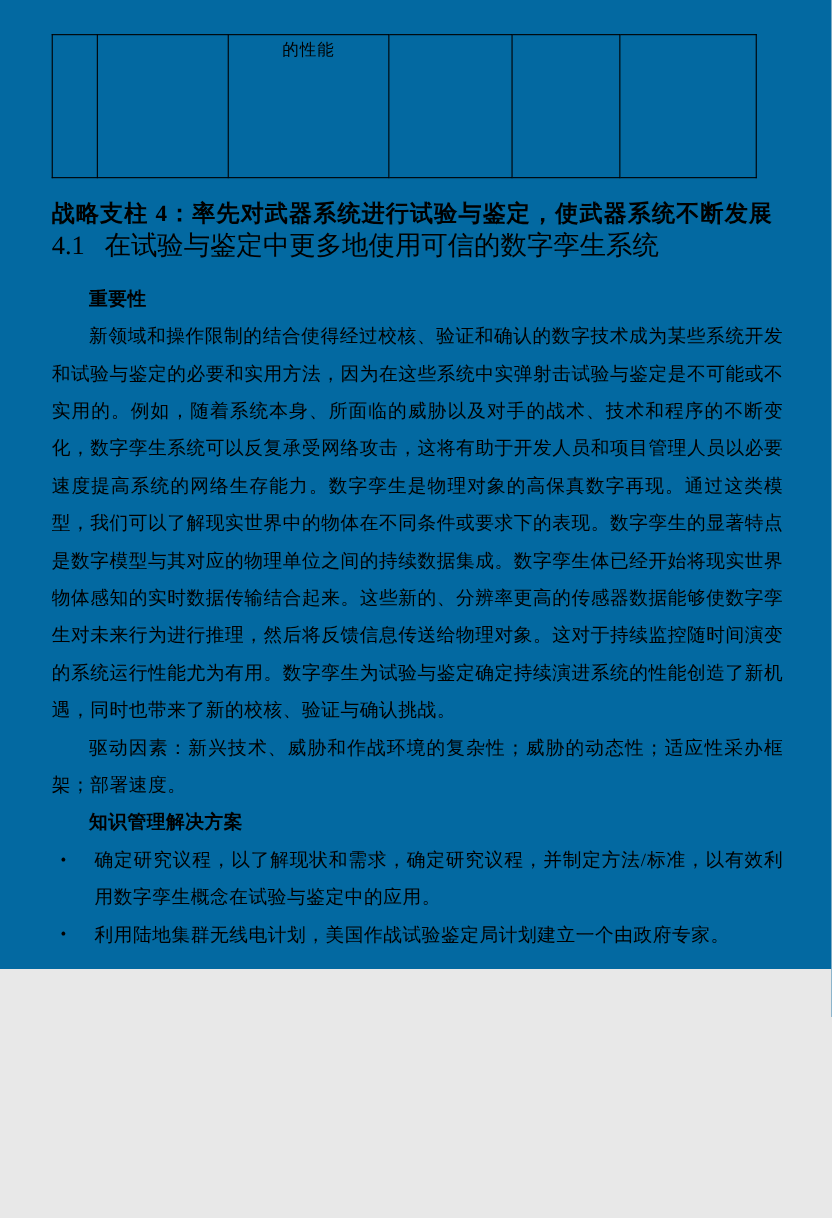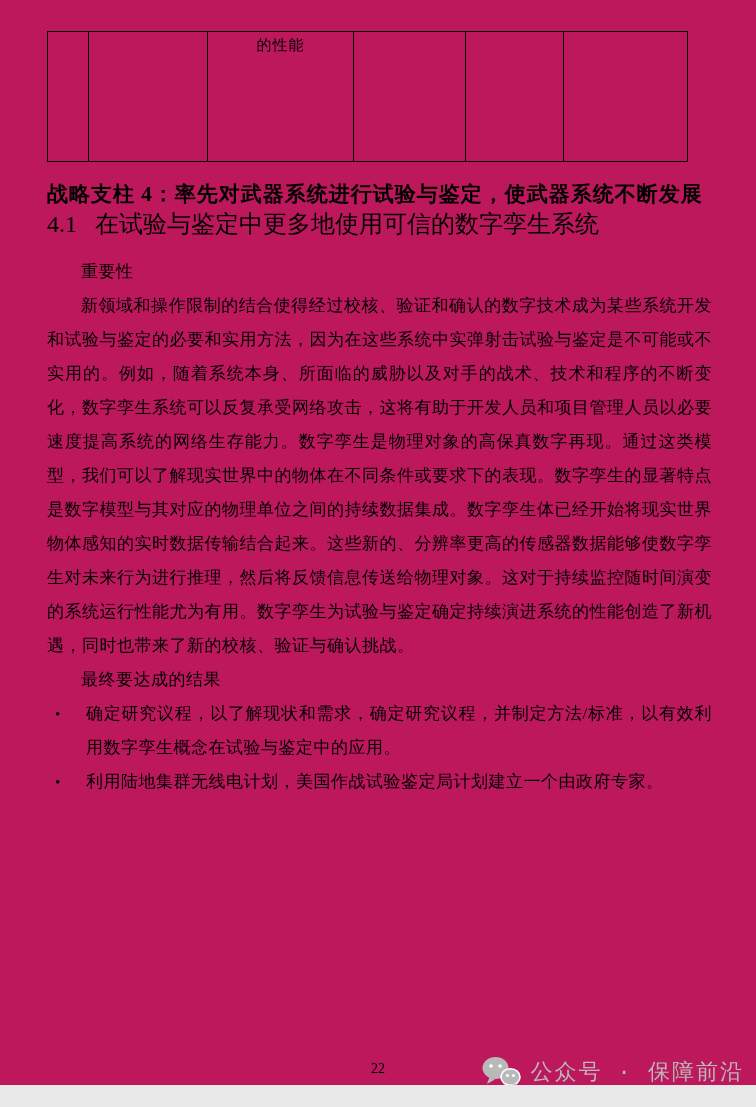--- a/index.html
+++ b/index.html
@@ -1,21 +1,21 @@
 <!DOCTYPE html>
 <html><head>
 <meta charset="utf-8">
 <style>
   * { margin:0; padding:0; box-sizing:border-box; }
   html,body { background:#e8e8e8; }
   .page {
     position:relative;
-    width:756px; height:1085px;
+    width:756px; height:881px;
     margin:0 auto;
-    background:#be185d;
+    background:#0369a1;
     font-family:"Liberation Serif", serif;
     color:#000000;
     overflow:hidden;
   }
   .content {
     position:absolute;
     left:47px; top:0;
     width:665px;
   }
   
@@ -56,21 +56,21 @@
     line-height:34px;
     text-align:justify;
     text-justify:inter-character;
     text-indent:2em;
     letter-spacing:0.5px;
   }
   .para.bold { font-weight:bold; }
   .sub-head {
     font-size:17px;
     line-height:34px;
-    font-weight:normal;
+    font-weight:bold;
     text-indent:2em;
     letter-spacing:0.5px;
   }
   
   .bullets { list-style:none; }
   .bullets li {
     position:relative;
     padding-left:39px;
     font-size:17px;
     line-height:34px;
@@ -132,21 +132,22 @@
 
     <div class="h1">战略支柱 4：率先对武器系统进行试验与鉴定，使武器系统不断发展</div>
 
     <div class="h2">
       <span class="h2-num">4.1</span><span>在试验与鉴定中更多地使用可信的数字孪生系统</span>
     </div>
 
     <div class="body-block">
       <div class="sub-head">重要性</div>
       <div class="para">新领域和操作限制的结合使得经过校核、验证和确认的数字技术成为某些系统开发和试验与鉴定的必要和实用方法，因为在这些系统中实弹射击试验与鉴定是不可能或不实用的。例如，随着系统本身、所面临的威胁以及对手的战术、技术和程序的不断变化，数字孪生系统可以反复承受网络攻击，这将有助于开发人员和项目管理人员以必要速度提高系统的网络生存能力。数字孪生是物理对象的高保真数字再现。通过这类模型，我们可以了解现实世界中的物体在不同条件或要求下的表现。数字孪生的显著特点是数字模型与其对应的物理单位之间的持续数据集成。数字孪生体已经开始将现实世界物体感知的实时数据传输结合起来。这些新的、分辨率更高的传感器数据能够使数字孪生对未来行为进行推理，然后将反馈信息传送给物理对象。这对于持续监控随时间演变的系统运行性能尤为有用。数字孪生为试验与鉴定确定持续演进系统的性能创造了新机遇，同时也带来了新的校核、验证与确认挑战。</div>
-      <div class="sub-head">最终要达成的结果</div>
+      <div class="para">驱动因素：新兴技术、威胁和作战环境的复杂性；威胁的动态性；适应性采办框架；部署速度。</div>
+      <div class="sub-head">知识管理解决方案</div>
 
       <ul class="bullets">
         <li>
           <span class="marker">•</span>
           <span>确定研究议程，以了解现状和需求，确定研究议程，并制定方法/标准，以有效利用数字孪生概念在试验与鉴定中的应用。</span>
         </li>
         <li>
           <span class="marker">•</span>
           <span>利用陆地集群无线电计划，美国作战试验鉴定局计划建立一个由政府专家。</span>
         </li>

